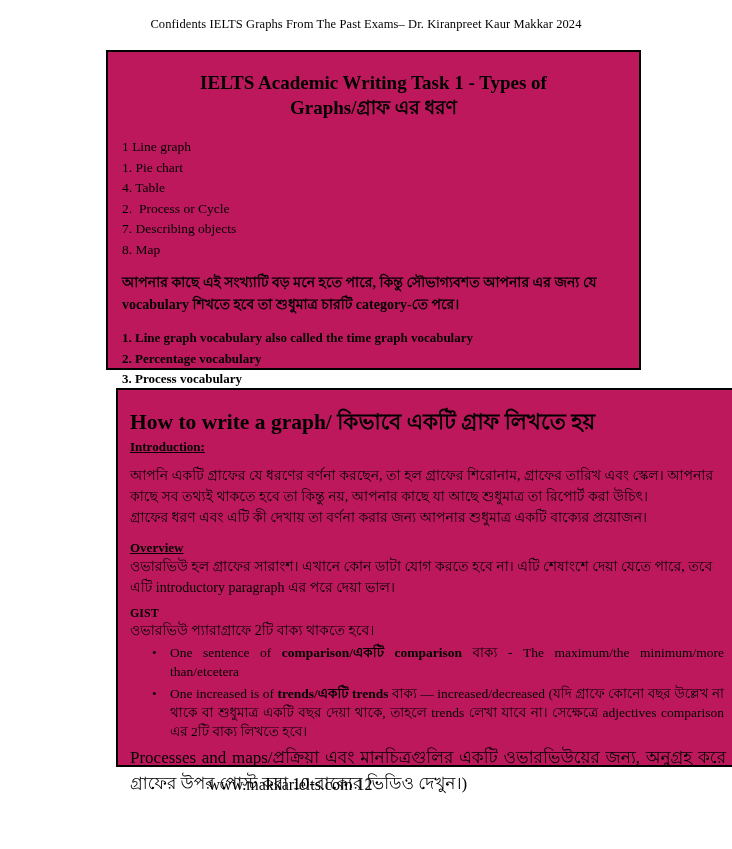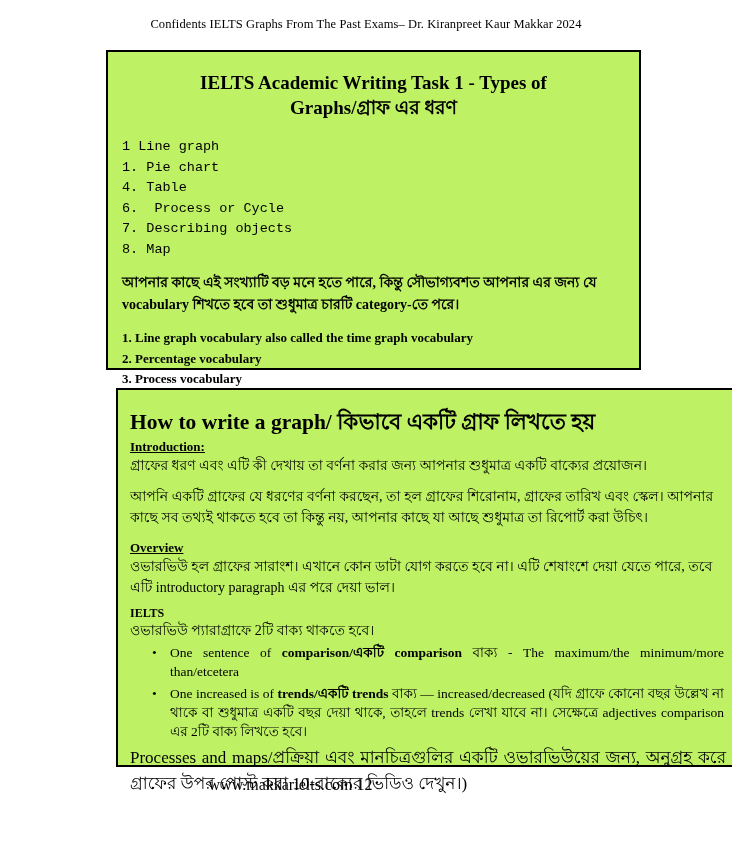--- a/index.html
+++ b/index.html
@@ -31,21 +31,21 @@
     font-size: 12.5px;
     letter-spacing: 0.1px;
     white-space: nowrap;
   }
 
   
   .box {
     position: absolute;
     border: 2px solid #000000;
     box-sizing: border-box;
-    background: #bef264;
+    background: #be185d;
   }
   .box-types {
     left: 106px;
     top: 50px;
     width: 535px;
     height: 320px;
     padding: 10px 14px 6px 14px;
   }
   .box-howto {
     left: 116px;
@@ -69,21 +69,20 @@
 
   .types-list {
     margin: 17px 0 0 0;
     padding: 0;
     list-style: none;
     font-size: 13.5px;
     line-height: 1.52;
   }
   .types-list li {
     white-space: pre;
-    font-family: Liberation Mono, monospace;
   }
 
   .types-para {
     margin: 12px 0 0 0;
     font-size: 14px;
     line-height: 1.58;
     font-weight: bold;
   }
 
   .vocab-list {
@@ -183,21 +182,21 @@
     <div class="types-title">
       <span>IELTS Academic Writing Task 1 - Types of</span>
       <br>
       <span class="bn">Graphs/গ্রাফ এর ধরণ</span>
     </div>
 
     <ul class="types-list">
       <li>1 Line graph</li>
       <li>1. Pie chart</li>
       <li>4. Table</li>
-      <li>6.  Process or Cycle</li>
+      <li>2.  Process or Cycle</li>
       <li>7. Describing objects</li>
       <li>8. Map</li>
     </ul>
 
     <p class="types-para bn">আপনার কাছে এই সংখ্যাটি বড় মনে হতে পারে, কিন্তু সৌভাগ্যবশত আপনার এর জন্য যে vocabulary শিখতে হবে তা শুধুমাত্র চারটি category-তে পরে।</p>
 
     <ul class="vocab-list">
       <li>1. Line graph vocabulary also called the time graph vocabulary</li>
       <li>2. Percentage vocabulary</li>
       <li>3. Process vocabulary</li>
@@ -205,29 +204,29 @@
     </ul>
 
   </div>
 
   <div class="box box-howto">
 
     <div class="howto-title bn">How to write a graph/ কিভাবে একটি গ্রাফ লিখতে হয়</div>
 
     <div class="sec-head underlined">Introduction:</div>
 
+    <p class="bn-para bn spaced">আপনি একটি গ্রাফের যে ধরণের বর্ণনা করছেন, তা হল গ্রাফের শিরোনাম, গ্রাফের তারিখ এবং স্কেল। আপনার কাছে সব তথ্যই থাকতে হবে তা কিন্তু নয়, আপনার কাছে যা আছে শুধুমাত্র তা রিপোর্ট করা উচিৎ।</p>
+
     <p class="bn-para bn">গ্রাফের ধরণ এবং এটি কী দেখায় তা বর্ণনা করার জন্য আপনার শুধুমাত্র একটি বাক্যের প্রয়োজন।</p>
 
-    <p class="bn-para bn spaced">আপনি একটি গ্রাফের যে ধরণের বর্ণনা করছেন, তা হল গ্রাফের শিরোনাম, গ্রাফের তারিখ এবং স্কেল। আপনার কাছে সব তথ্যই থাকতে হবে তা কিন্তু নয়, আপনার কাছে যা আছে শুধুমাত্র তা রিপোর্ট করা উচিৎ।</p>
-
     <div class="sec-head underlined" style="margin-top:12px;">Overview</div>
 
     <p class="bn-para bn">ওভারভিউ হল গ্রাফের সারাংশ। এখানে কোন ডাটা যোগ করতে হবে না। এটি শেষাংশে দেয়া যেতে পারে, তবে এটি introductory paragraph এর পরে দেয়া ভাল।</p>
 
-    <div class="sec-head gist">IELTS</div>
+    <div class="sec-head gist">GIST</div>
 
     <p class="gist-line bn">ওভারভিউ প্যারাগ্রাফে 2টি বাক্য থাকতে হবে।</p>
 
     <ul class="bullets">
       <li>
         <span class="dot">•</span><span>One sentence of </span><b class="bn">comparison/একটি comparison</b><span class="bn"> বাক্য - The maximum/the minimum/more than/etcetera</span>
       </li>
       <li>
         <span class="dot">•</span><span>One increased is of </span><b class="bn">trends/একটি trends</b><span class="bn"> বাক্য — increased/decreased (যদি গ্রাফে কোনো বছর উল্লেখ না থাকে বা শুধুমাত্র একটি বছর দেয়া থাকে, তাহলে trends লেখা যাবে না। সেক্ষেত্রে adjectives comparison এর 2টি বাক্য লিখতে হবে।</span>
       </li>

